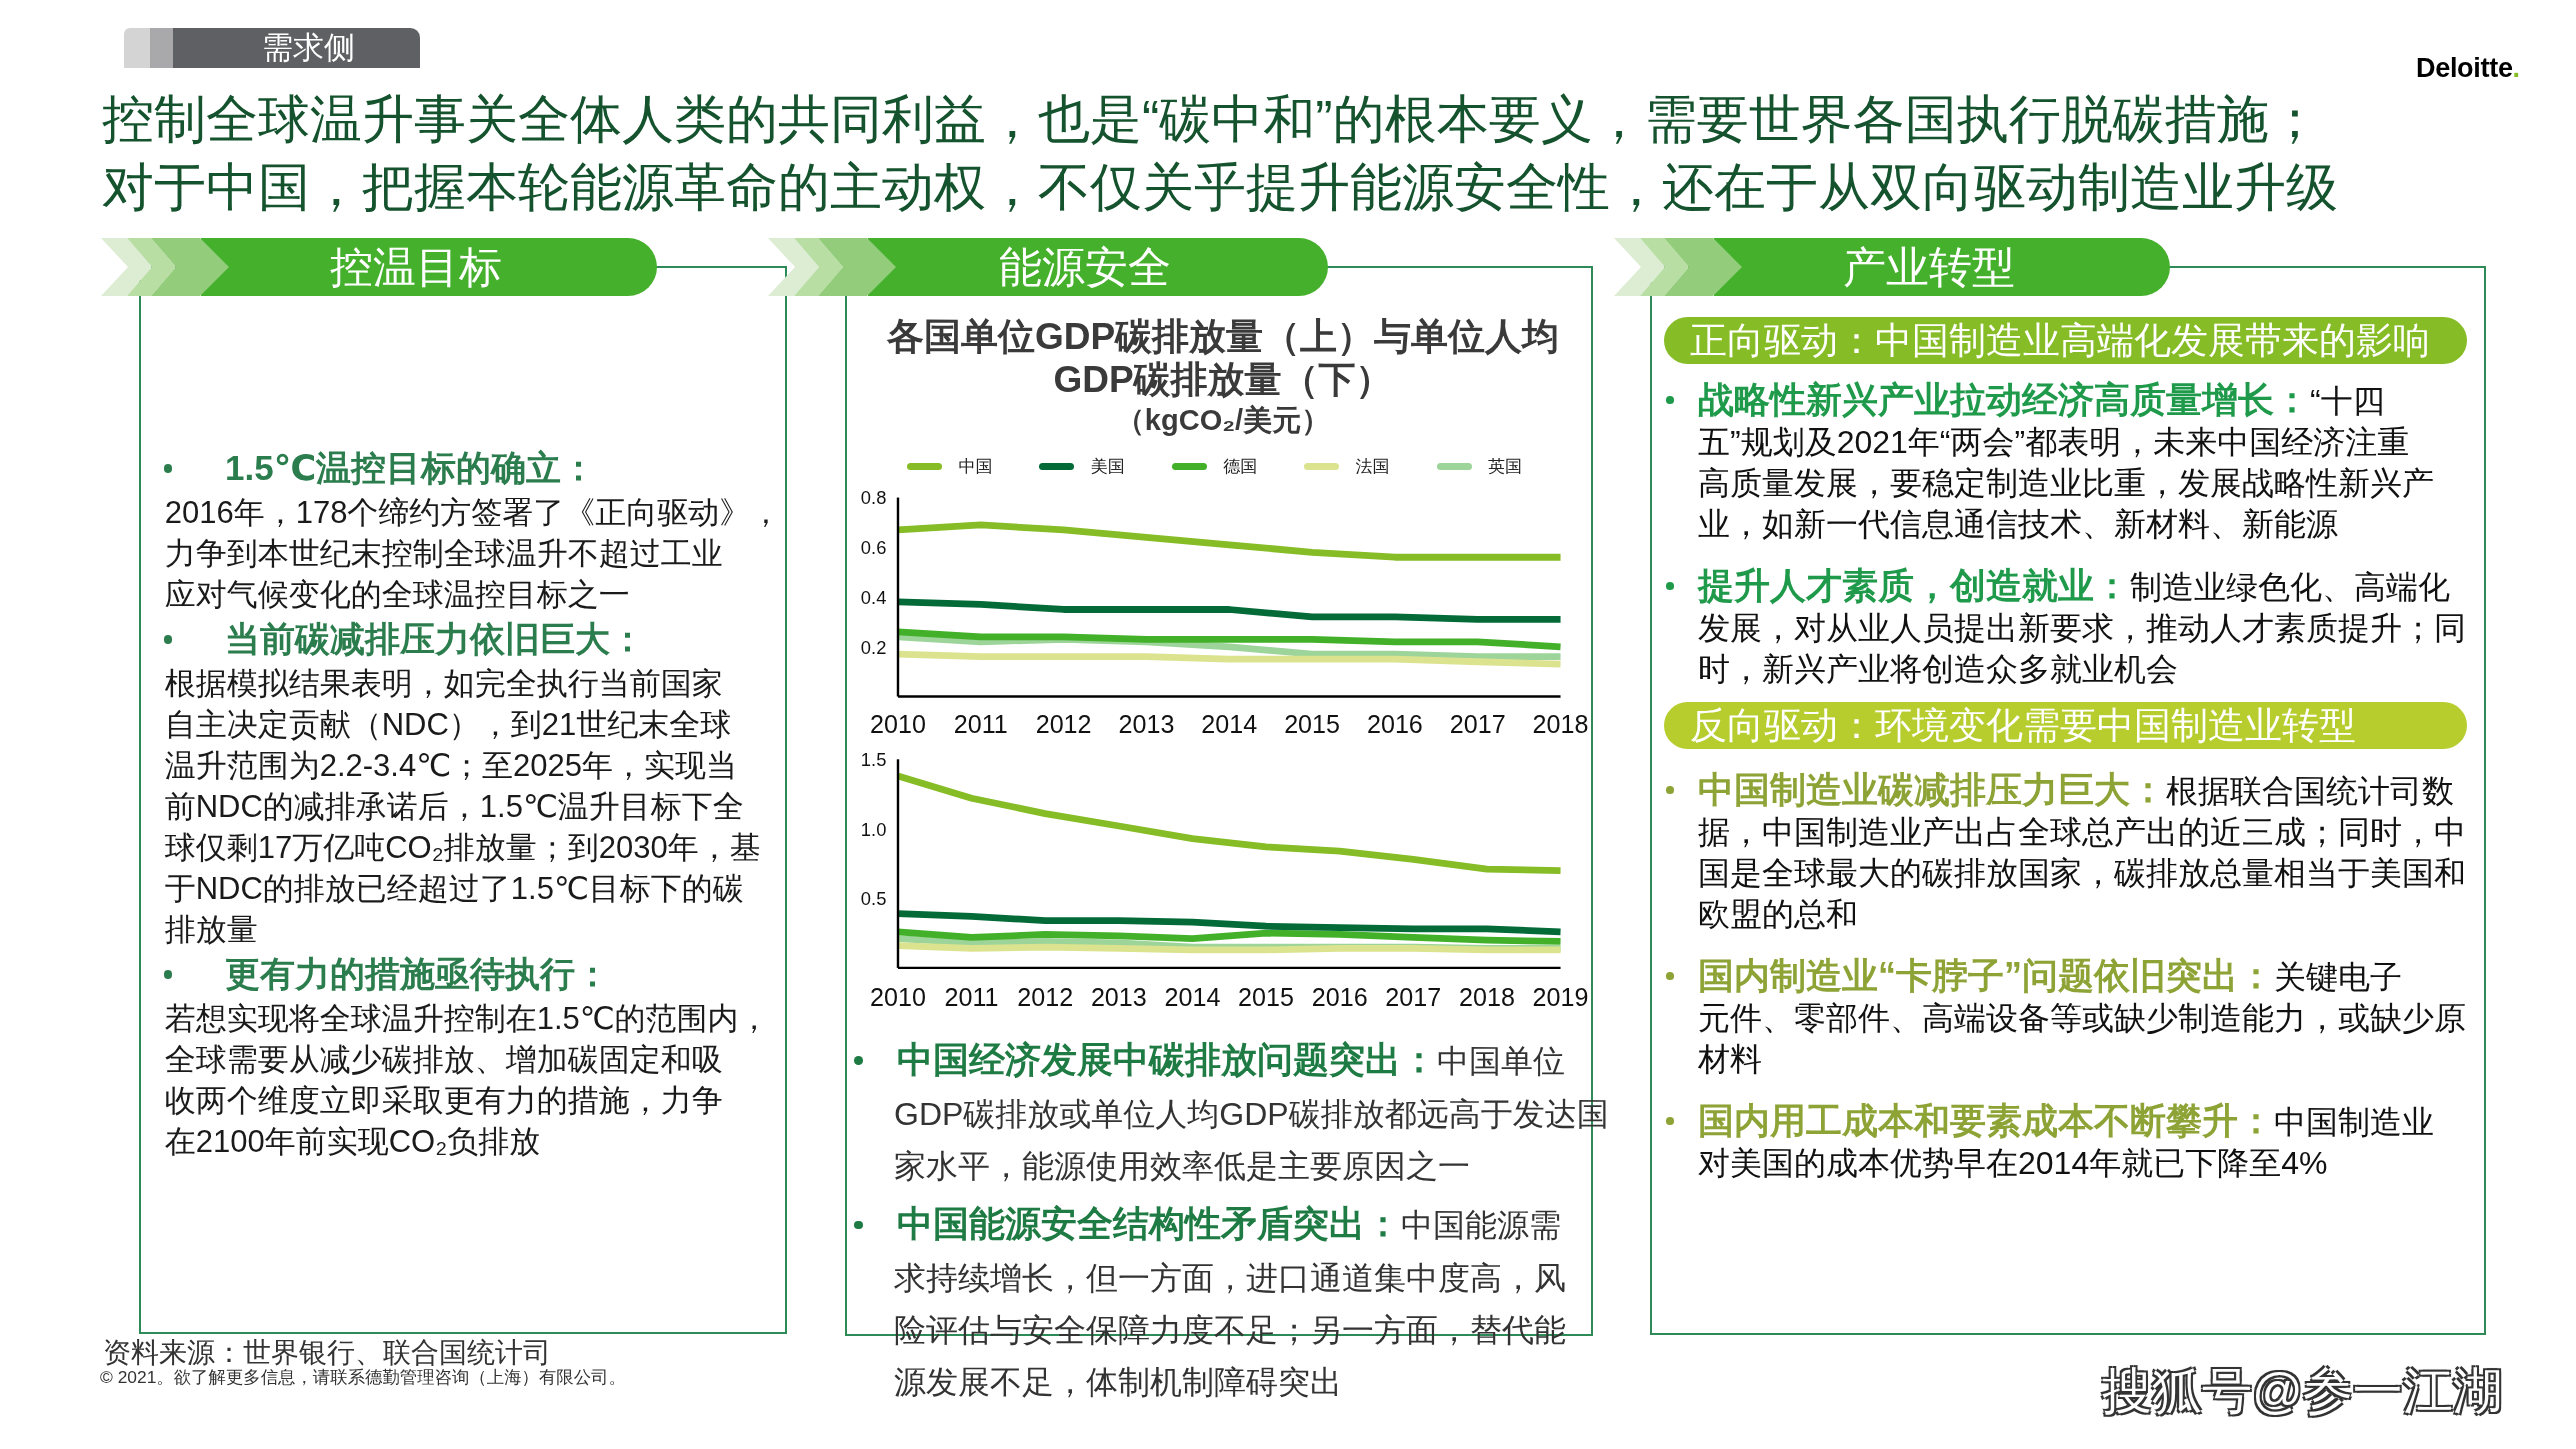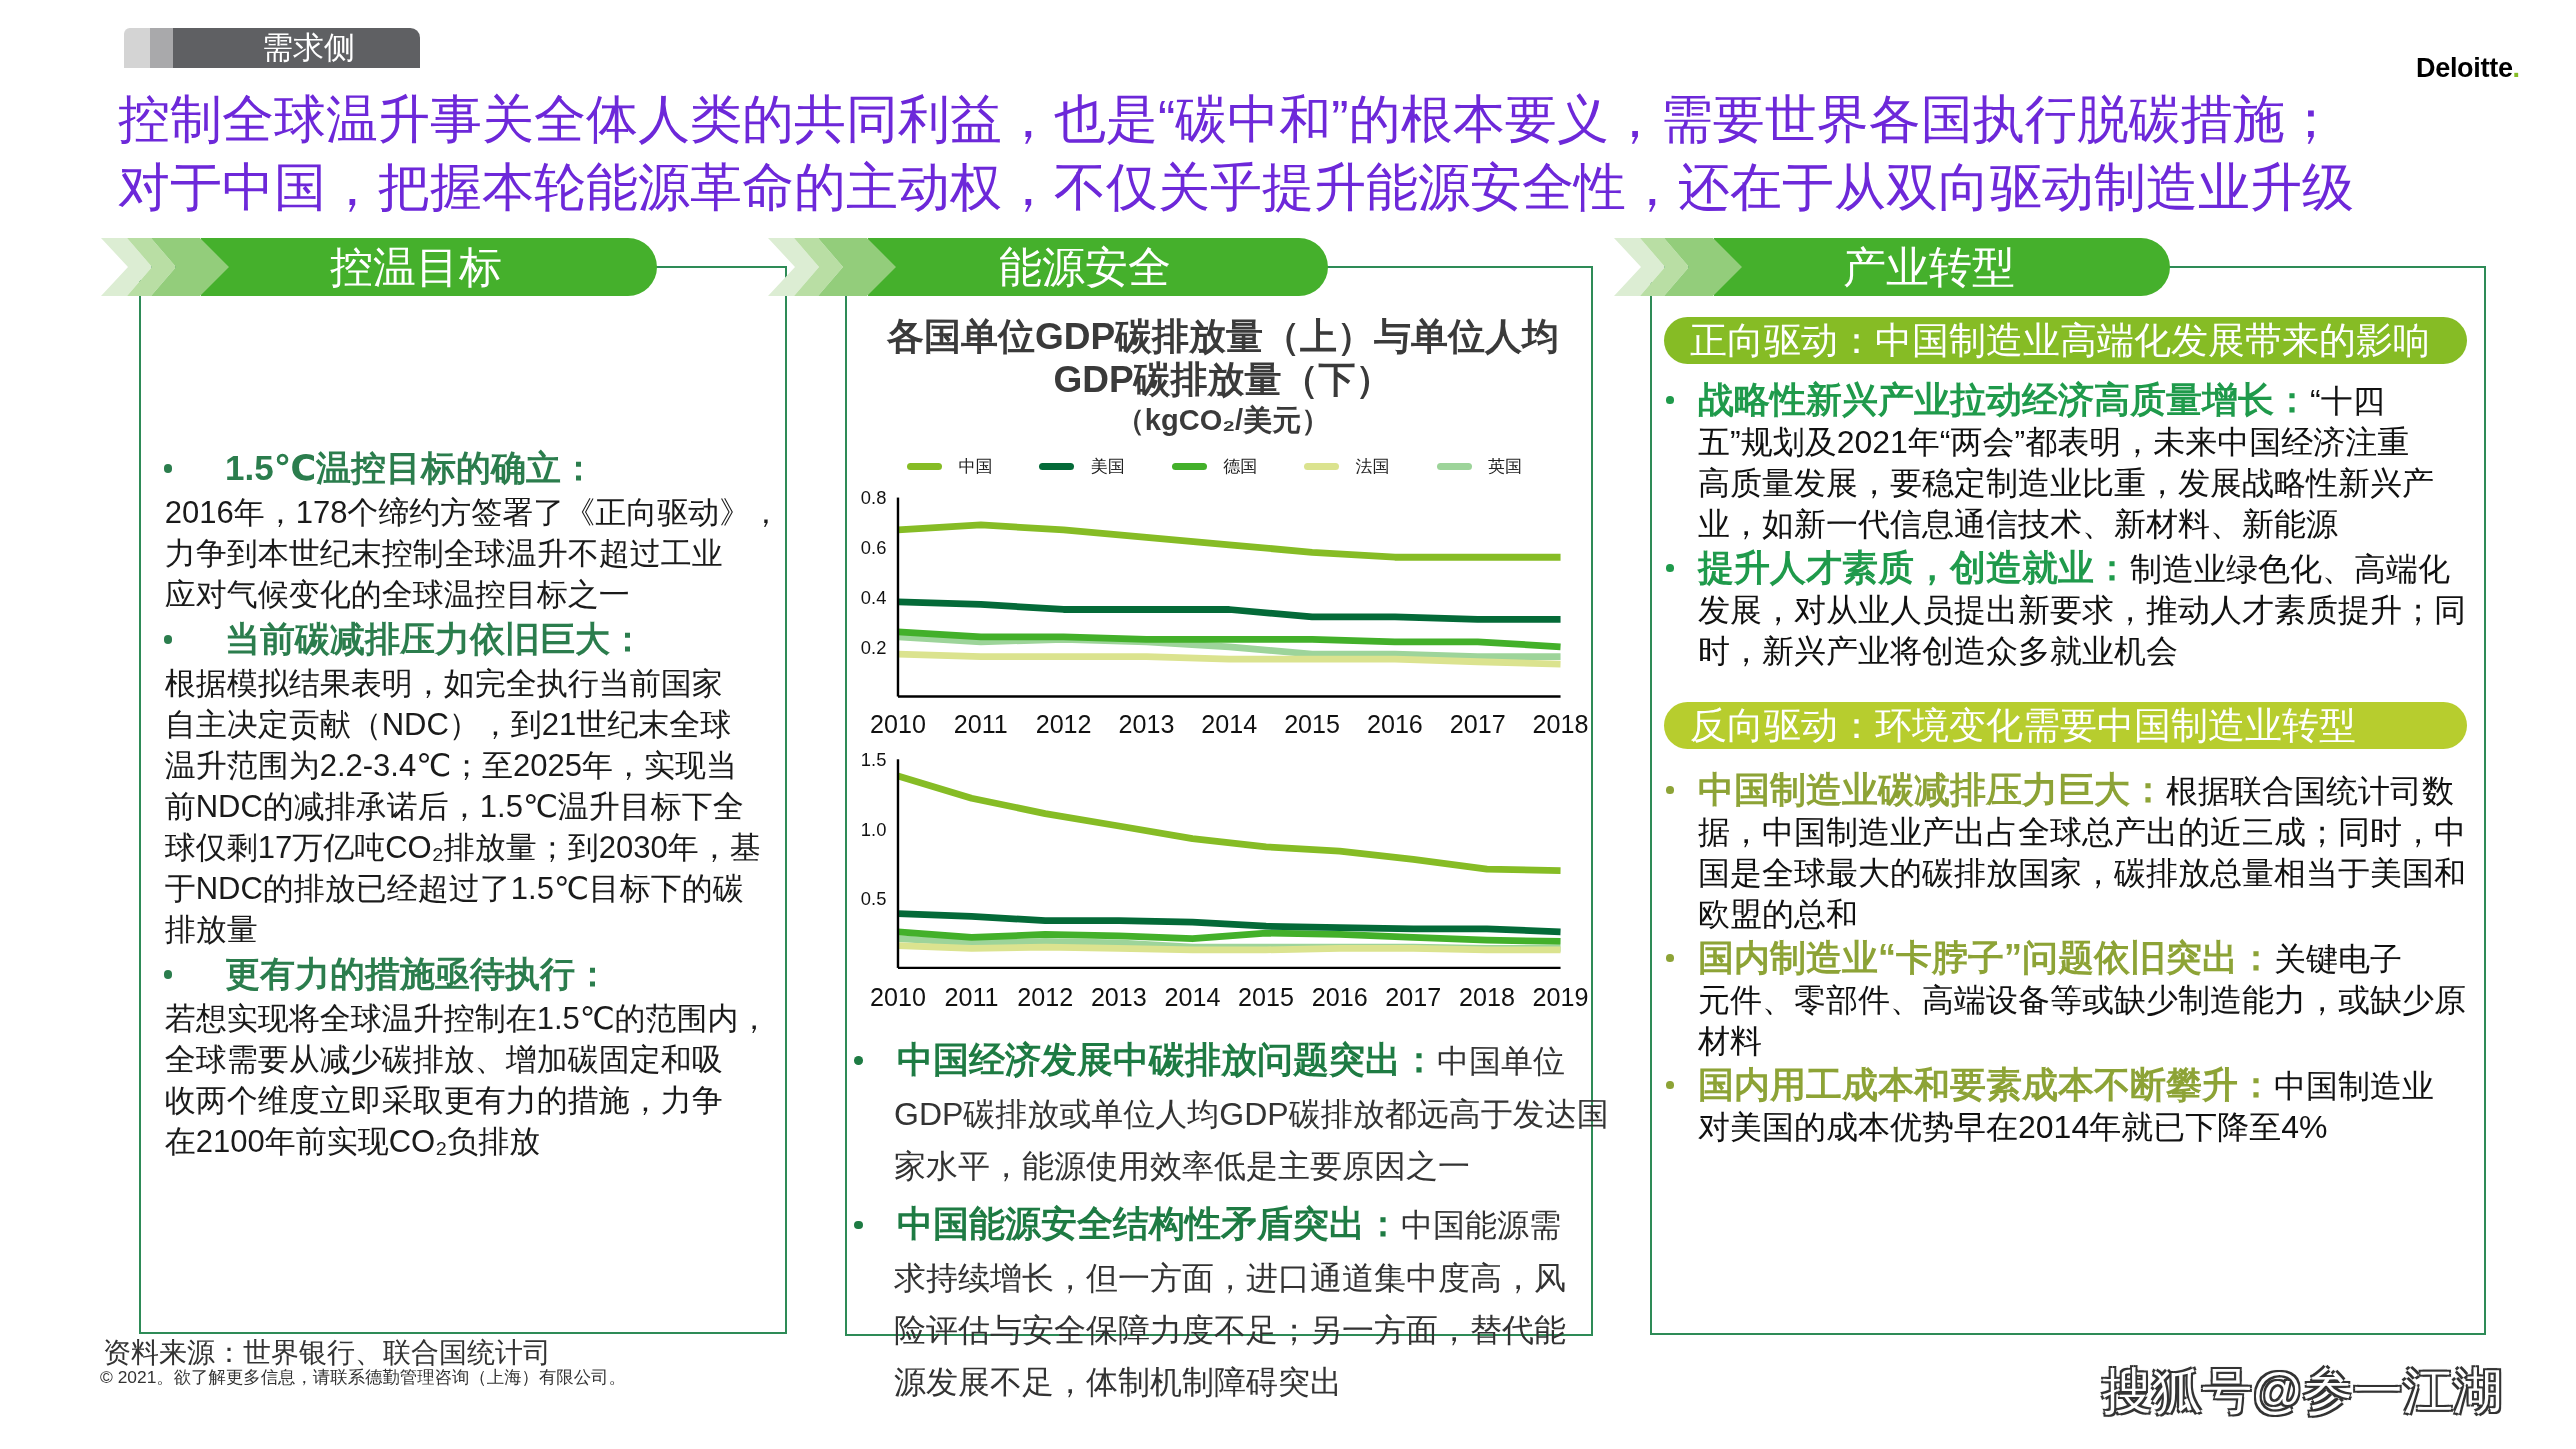--- a/index.html
+++ b/index.html
@@ -4,21 +4,21 @@
 <style>
 html,body{margin:0;padding:0;background:#fff;}
 #page{position:relative;width:2576px;height:1449px;overflow:hidden;background:#fff;font-family:"Liberation Sans","DejaVu Sans",sans-serif;color:#111;}
 .abs{position:absolute;}
 
 .tab{left:124px;top:28px;width:272px;height:40px;}
 .tab-s1{left:0;top:0;width:26px;height:40px;background:#d4d4d4;border-top-left-radius:5.8px;}
 .tab-s2{left:26px;top:0;width:23px;height:40px;background:#a9a9ab;}
 .tab-main{left:49px;top:0;width:223px;height:40px;background:#5f6063;border-top-right-radius:9.7px;color:#fff;font-size:31px;line-height:40px;text-align:center;}
 
-.title{left:118px;top:85px;font-size:52px;line-height:68px;color:#6d28d9;white-space:nowrap;}
+.title{left:102px;top:85px;font-size:52px;line-height:68px;color:#14532d;white-space:nowrap;}
 .title div{height:68px;}
 .logo{left:2416px;top:53px;font-size:27px;line-height:31px;font-weight:bold;color:#000;letter-spacing:-0.3px;white-space:nowrap;}
 .logo-dot{color:#86bc25;}
 
 .banner{position:absolute;top:238px;height:58px;}
 .banner-main{position:absolute;left:100px;right:0;top:0;height:58px;background:#45b02c;border-radius:0 29px 29px 0;color:#fff;font-size:43px;line-height:58px;text-align:center;padding-right:26px;box-sizing:border-box;white-space:nowrap;}
 .chev{position:absolute;top:0;height:58px;}
 .chev1{left:0;width:51px;background:#dcedd3;clip-path:polygon(0 0,26px 0,51px 50%,26px 100%,0 100%,27px 50%);}
 .chev2{left:26px;width:49px;background:#b9dea4;clip-path:polygon(0 0,24px 0,49px 50%,24px 100%,0 100%,25px 50%);}
 .chev3{left:50px;width:78px;background:#93cd7b;clip-path:polygon(0 0,49px 0,78px 50%,49px 100%,0 100%,25px 50%);}
@@ -46,21 +46,21 @@
 .cb .ln.hl{height:44px;line-height:44px;padding-left:47px;}
 .cb .h{font-size:36px;font-weight:bold;color:#1e7b43;}
 .cb .dot{position:absolute;left:3.9px;top:18.4px;width:8.7px;height:8.7px;border-radius:50%;background:#1e7b43;}
 
 .sp{position:absolute;left:1664px;width:803px;height:47px;border-radius:24px;color:#fff;font-size:37px;line-height:47px;padding-left:26px;box-sizing:border-box;white-space:nowrap;}
 .sp1{top:317px;}
 .sp2{top:702px;}
 .rb{left:1662px;width:821px;}
 .rb1{top:377px;}
 .rb2{top:767px;}
-.rb .bullet + .bullet{margin-top:0;}
+.rb .bullet + .bullet{margin-top:18px;}
 .rb .ln{position:relative;white-space:nowrap;padding-left:36px;font-size:32px;line-height:41px;height:41px;color:#111;}
 .rb .ln.hl{height:45px;line-height:45px;}
 .rb .h{font-size:36px;font-weight:bold;color:var(--hc,#1f9a4b);}
 .rb .dot{position:absolute;left:3.9px;top:19.3px;width:7.7px;height:7.7px;border-radius:50%;background:var(--hc,#1f9a4b);}
 
 .src{left:103px;top:1336px;font-size:28px;line-height:33px;color:#333;white-space:nowrap;}
 .copy{left:100px;top:1368px;font-size:17.4px;line-height:19.3px;color:#333;white-space:nowrap;}
 .wm{left:2102px;top:1360px;font-size:50px;line-height:62px;color:#fff;white-space:nowrap;text-shadow:-1.9px -1.9px 0 #333,1.9px -1.9px 0 #333,-1.9px 1.9px 0 #333,1.9px 1.9px 0 #333,0 0 2.9px #000;}
 </style>
 </head>

